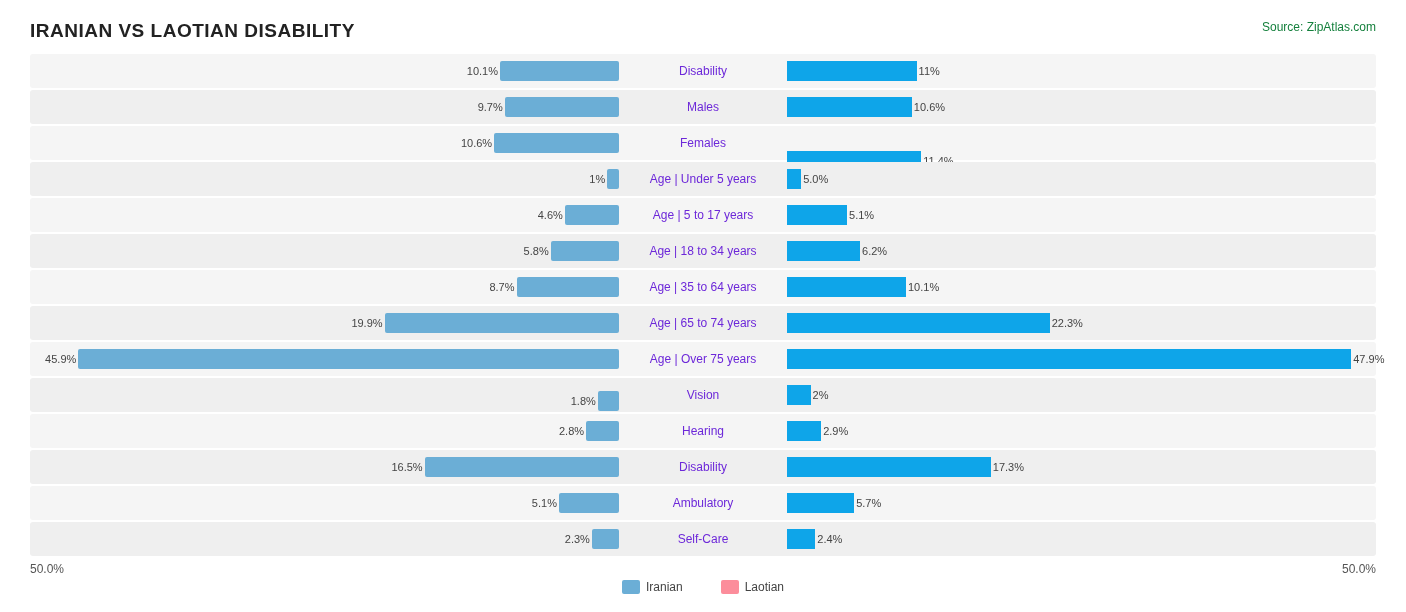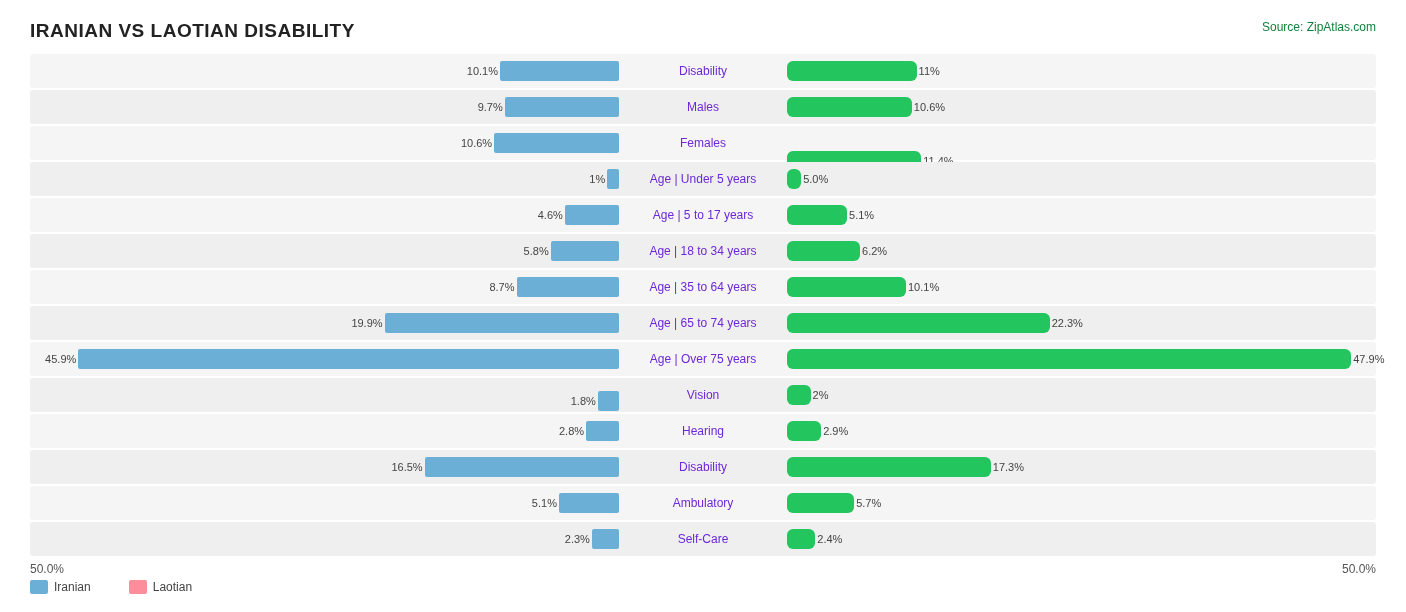--- a/index.html
+++ b/index.html
@@ -79,22 +79,22 @@
     .bar-blue {
       height: 20px;
       background: #6baed6;
       border-radius: 2px;
       position: relative;
       display: flex;
       align-items: center;
     }
     .bar-pink {
       height: 20px;
-      background: #22c55e;
-      border-radius: 6px;
+      background: #0ea5e9;
+      border-radius: 0;
       position: relative;
       display: flex;
       align-items: center;
     }
     .value-left {
       position: absolute;
       left: -42px;
       font-size: 11px;
       color: #444;
       white-space: nowrap;
@@ -113,21 +113,21 @@
     .axis-labels {
       display: flex;
       justify-content: space-between;
       margin-top: 6px;
       font-size: 12px;
       color: #555;
       padding: 0 0px;
     }
     .legend {
       display: flex;
-      justify-content: flex-start;
+      justify-content: center;
       gap: 38px;
       margin-top: 4px;
       font-size: 12px;
       color: #444;
     }
     .legend-item {
       display: flex;
       align-items: center;
       gap: 6px;
     }

